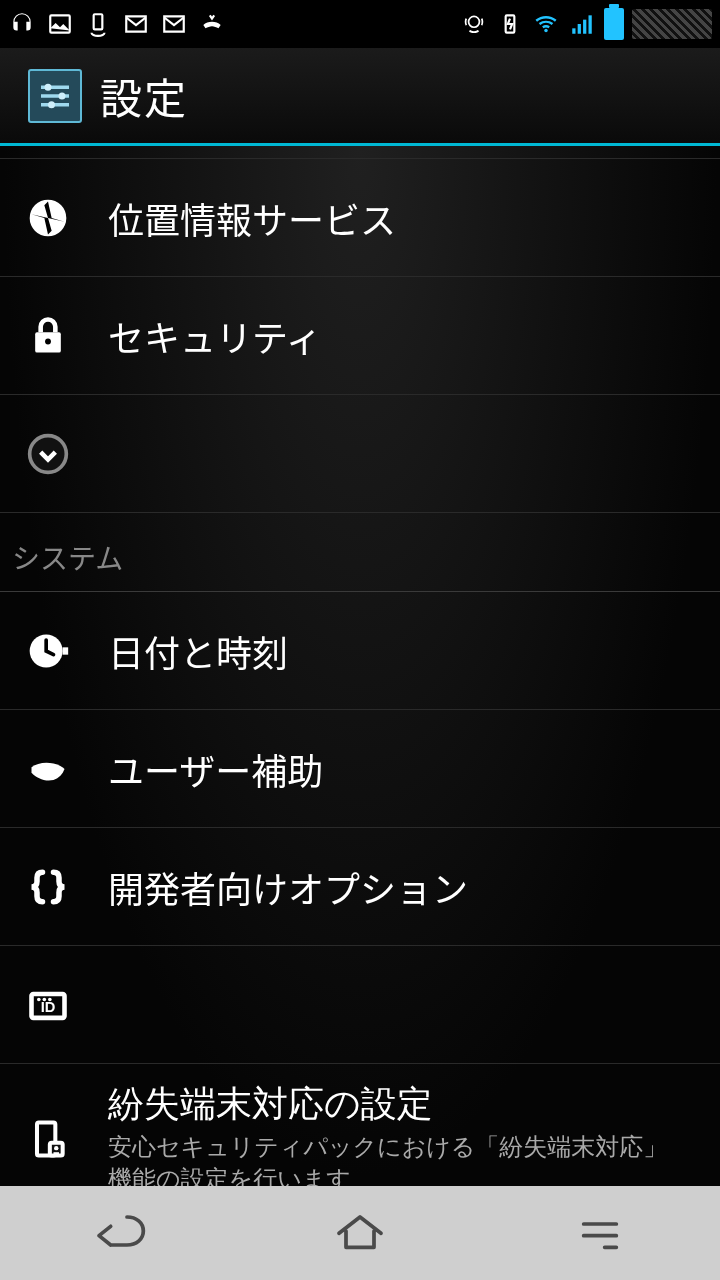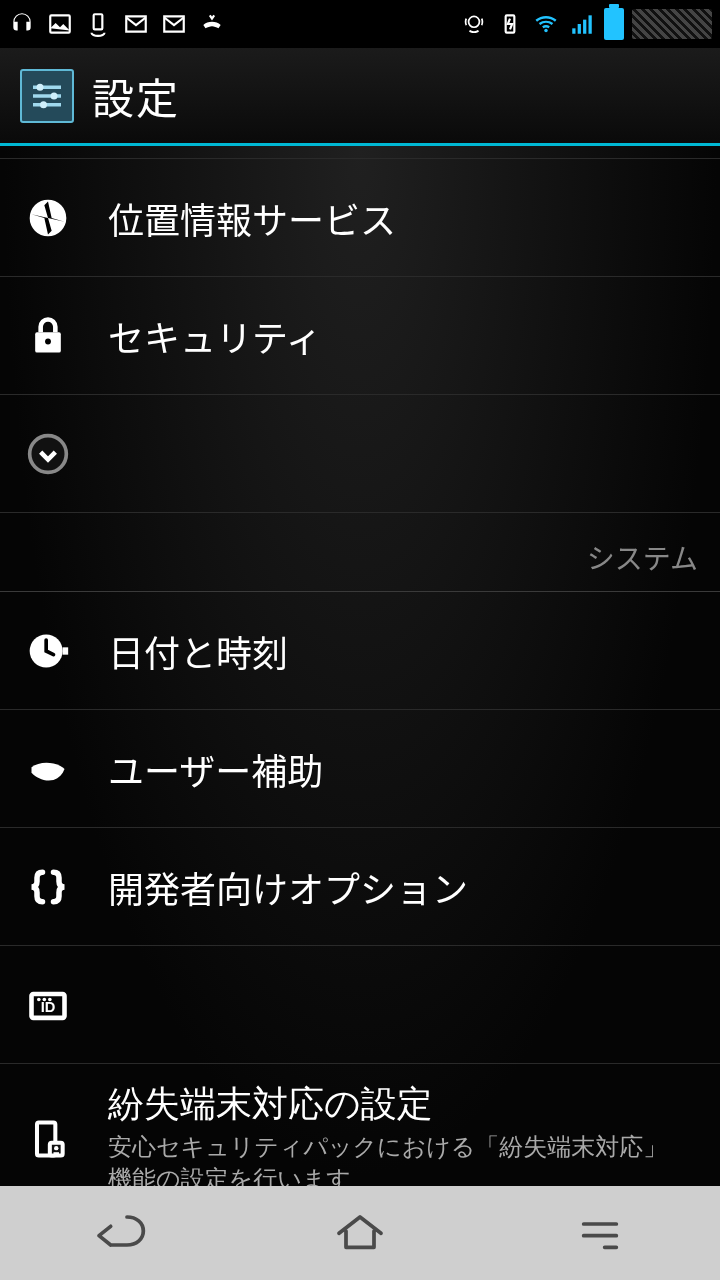--- a/index.html
+++ b/index.html
@@ -10,37 +10,37 @@
   .status-bar { height: 48px; background: #000; display: flex; align-items: center; justify-content: space-between; padding: 0 8px; color: #fff; }
   .status-left { display: flex; align-items: center; gap: 10px; }
   .status-right { display: flex; align-items: center; gap: 8px; }
   .stat-icon { width: 28px; height: 28px; display: flex; align-items: center; justify-content: center; }
   .stat-icon svg { width: 26px; height: 26px; }
   .battery { width: 20px; height: 32px; background: #22c3ff; border-radius: 2px; position: relative; }
   .battery::before { content:""; position:absolute; top:-4px; left:5px; width:10px; height:4px; background:#22c3ff; border-radius:1px; }
   .time-scr { width: 80px; height: 30px; background: repeating-linear-gradient(45deg,#444 0 3px,#111 3px 6px); border-radius:2px; }
 
   
-  .app-bar { height: 98px; background: linear-gradient(#1b1b1b,#0a0a0a); display: flex; align-items: center; padding: 0 20px; gap: 18px; border-bottom: 3px solid #00b8d4; }
+  .app-bar { height: 98px; background: linear-gradient(#1b1b1b,#0a0a0a); display: flex; align-items: center; padding: 0 28px; gap: 18px; border-bottom: 3px solid #00b8d4; }
   .app-icon { width: 54px; height: 54px; border: 2px solid #5fb9d6; border-radius: 3px; background: #244a5a; display:flex; align-items:center; justify-content:center; }
   .app-icon svg { width: 42px; height: 42px; }
   .app-title { font-size: 42px; font-weight: 400; letter-spacing: 2px; }
 
   
   .content { flex: 1; overflow: hidden; background: radial-gradient(ellipse at 50% 0%, #202020 0%, #050505 70%); position: relative; }
   .list { position: absolute; top: -60px; left: 0; right: 0; }
 
   .row { display: flex; align-items: center; min-height: 118px; padding: 10px 18px 10px 20px; border-bottom: 1px solid #2a2a2a; gap: 32px; }
   .row .icon-slot { width: 56px; display:flex; align-items:flex-end; justify-content:center; flex-shrink:0; }
   .row .icon-slot svg { width: 44px; height: 44px; }
   .row-body { display:flex; flex-direction:column; gap: 4px; }
   .row-title { font-size: 36px; color: #fff; }
   .row-sub { font-size: 24px; color: #aaa; line-height: 1.35; max-width: 560px; }
 
-  .section-header { padding: 24px 22px 14px 12px; font-size: 28px; color: #888; border-bottom: 1px solid #3a3a3a; text-align: right; }
+  .section-header { padding: 24px 22px 14px 12px; font-size: 28px; color: #888; border-bottom: 1px solid #3a3a3a; }
 
   
   .nav-bar { height: 94px; background: #cfcfcf; display: flex; align-items: center; justify-content: space-around; }
   .nav-btn svg { width: 56px; height: 56px; stroke:#4a4a4a; fill:none; stroke-width:3.2; stroke-linejoin:round; stroke-linecap:round; }
 </style>
 </head>
 <body>
 
 <div class="status-bar">
   <div class="status-left">

